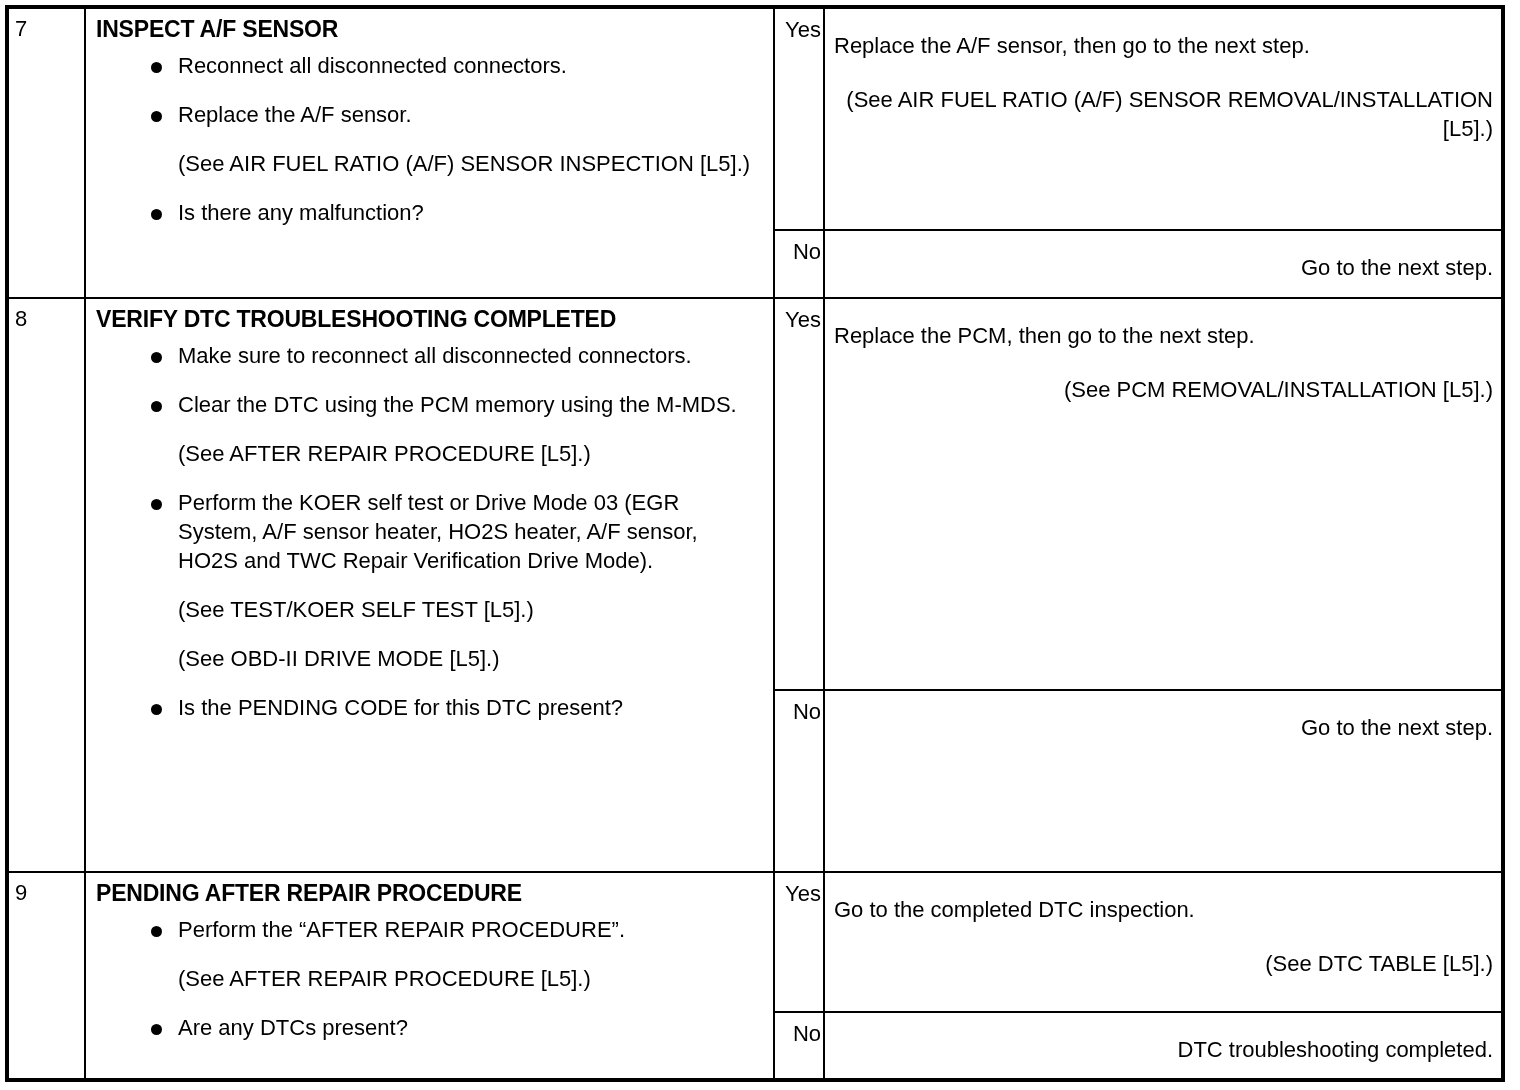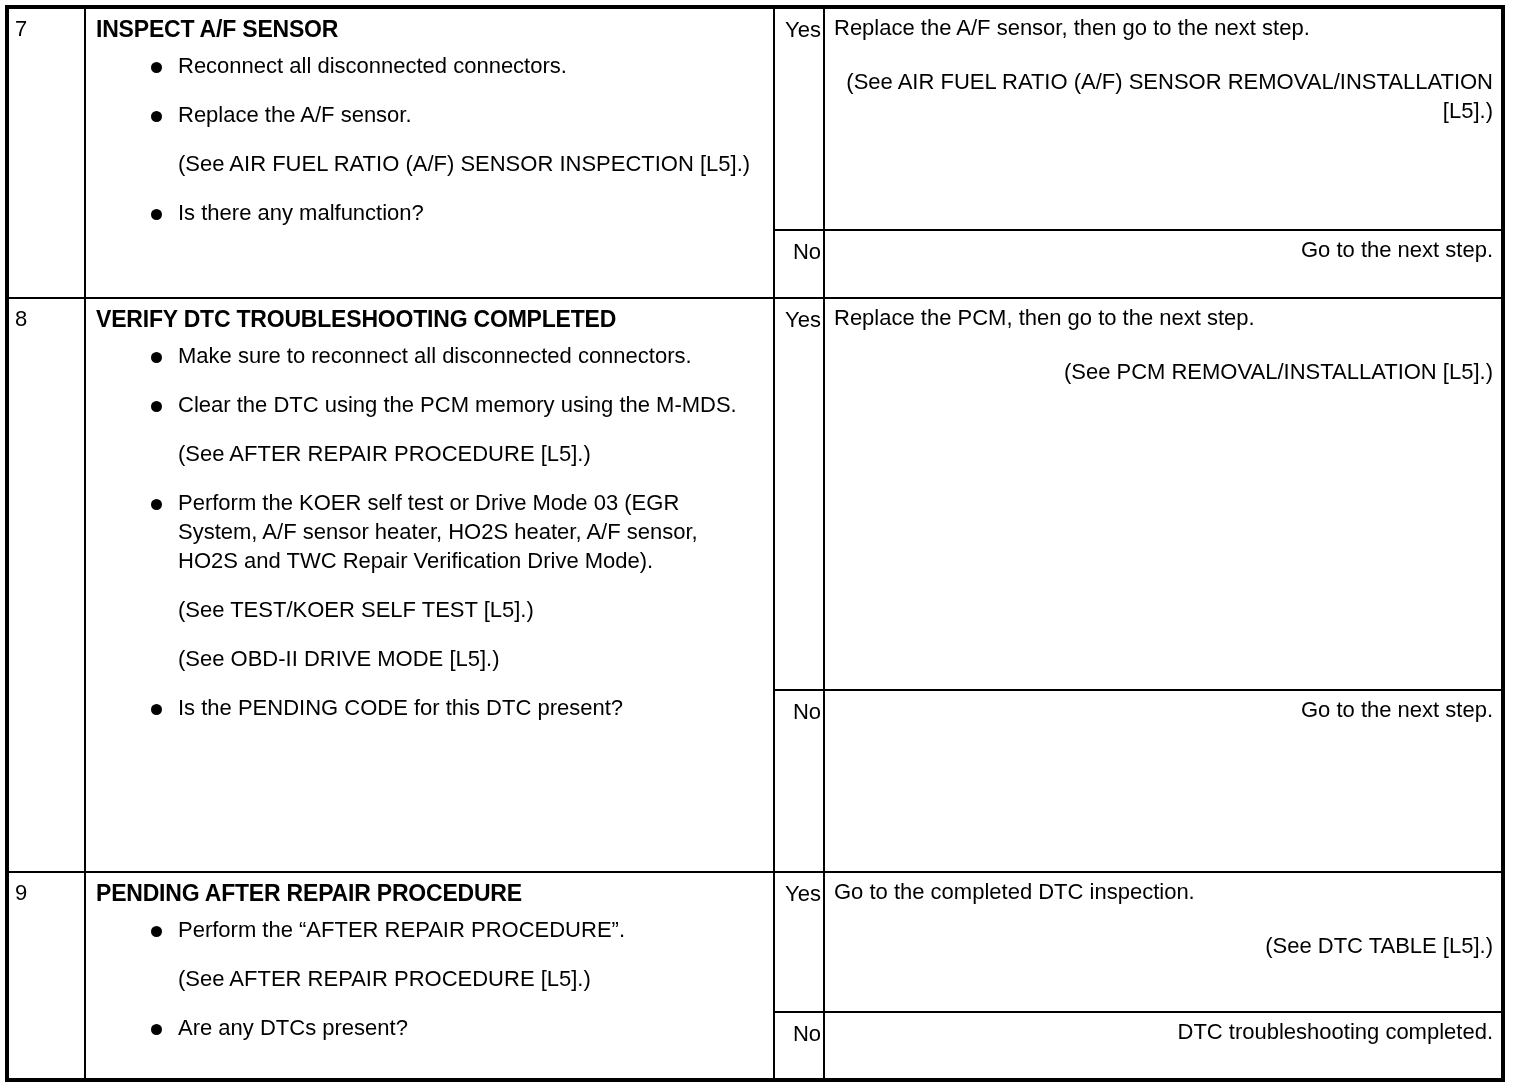--- a/index.html
+++ b/index.html
@@ -100,21 +100,21 @@
     font-size: 22px;
     line-height: 28px;
     padding: 7px 2px 0 2px;
     text-align: right;
     white-space: nowrap;
   }
 
   .result-cell {
     font-size: 22px;
     line-height: 29px;
-    padding: 4px 8px 10px 9px;
+    padding: 22px 8px 10px 9px;
   }
 
   .result-cell p {
     margin: 0 0 25px 0;
   }
   .result-cell p:last-child { margin-bottom: 0; text-align: right; }
 
   
   .h-r7-yes  { height: 220px; }
   .h-r7-no   { height: 66px;  }

